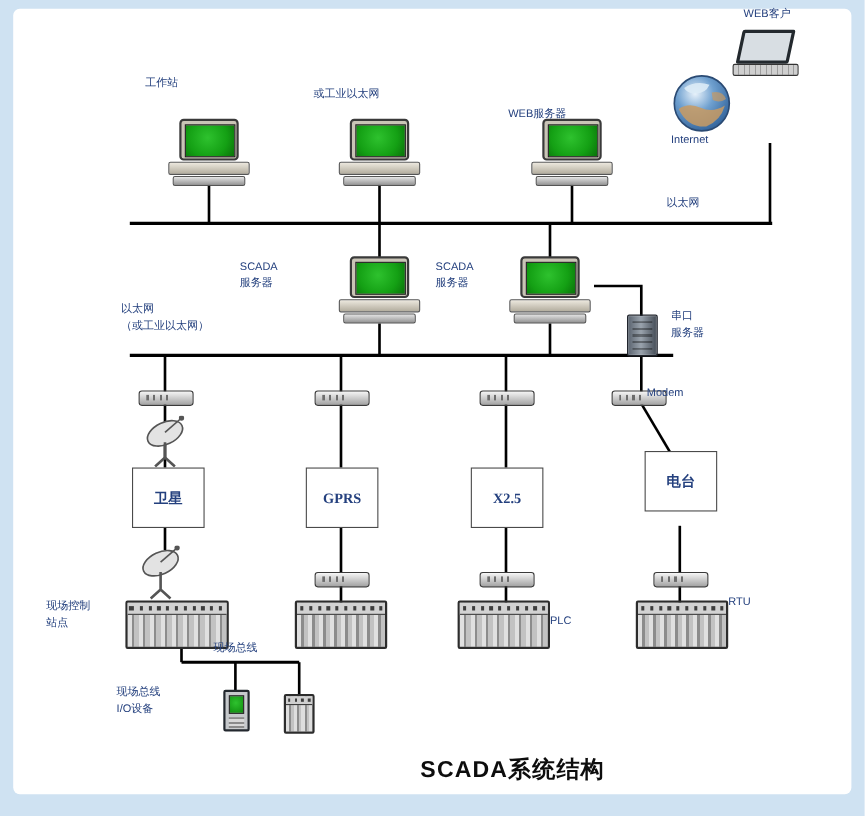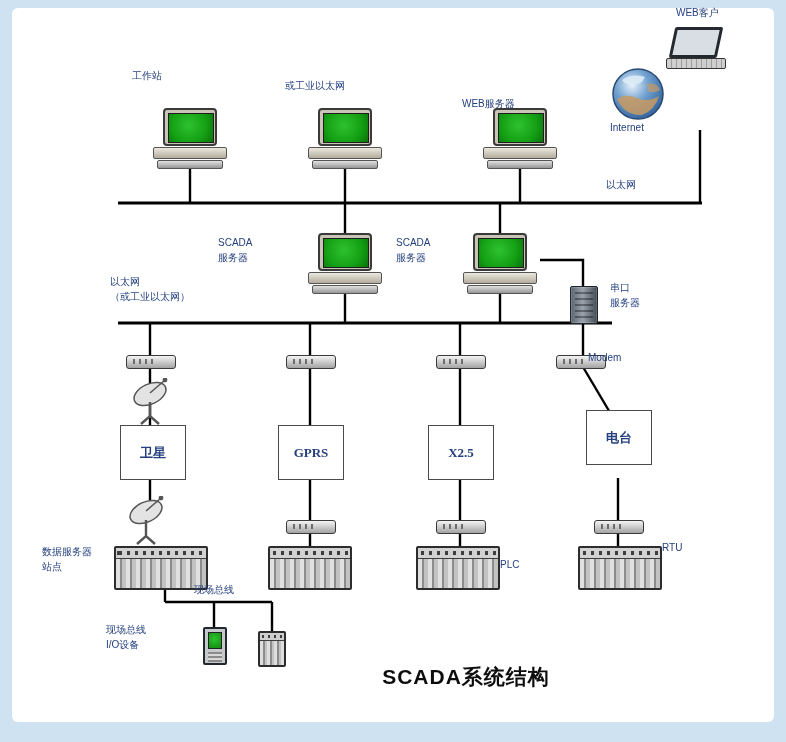--- a/index.html
+++ b/index.html
@@ -250,24 +250,24 @@
   <span>以太网</span>
   <span>（或工业以太网）</span>
 </div>
 <div class="lbl" style="left:610px;top:280px;width:64px">
   <span>串口</span>
   <span>服务器</span>
 </div>
 <div class="lbl" style="left:588px;top:350px;width:64px">Modem</div>
 
 <div class="lbl" style="left:42px;top:544px;width:68px">
-  <span>数据服务器</span>
+  <span>现场控制</span>
   <span>站点</span>
 </div>
 <div class="lbl" style="left:500px;top:557px;width:48px">PLC</div>
 <div class="lbl" style="left:662px;top:540px;width:48px">RTU</div>
 <div class="lbl" style="left:194px;top:582px;width:64px">现场总线</div>
 <div class="lbl" style="left:106px;top:622px;width:72px">
   <span>现场总线</span>
   <span>I/O设备</span>
 </div>
 
-<div class="title" style="left:356px;top:663px;width:220px">SCADA系统结构</div>
+<div class="title" style="left:356px;top:685px;width:220px">SCADA系统结构</div>
 
 </body></html>

